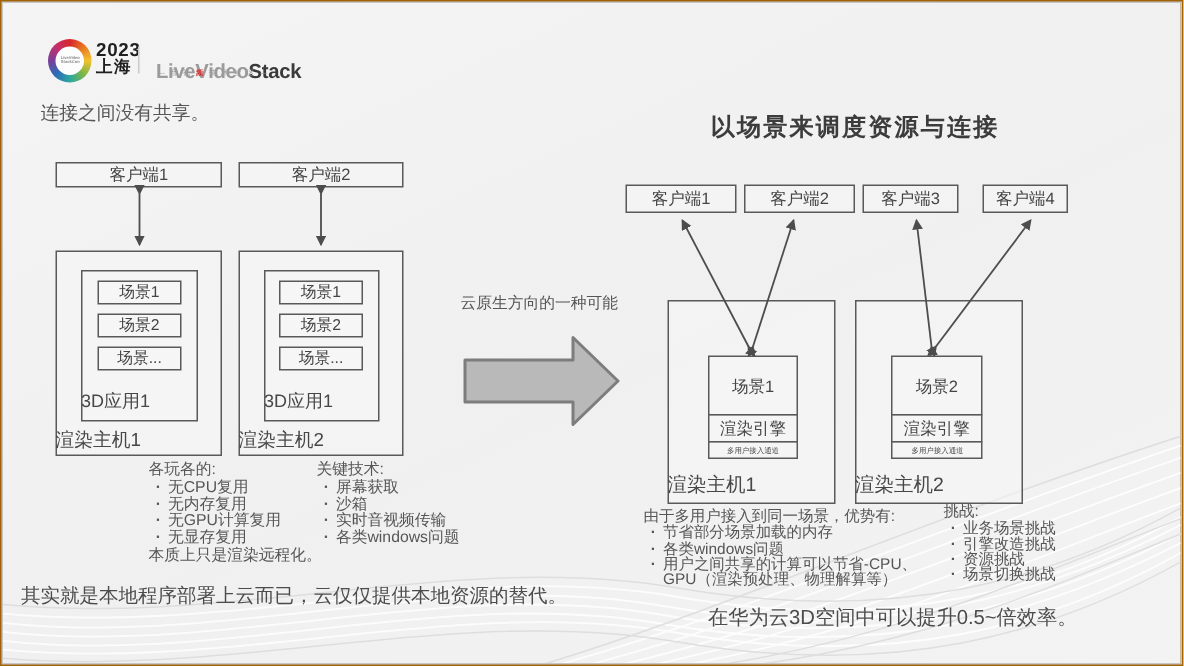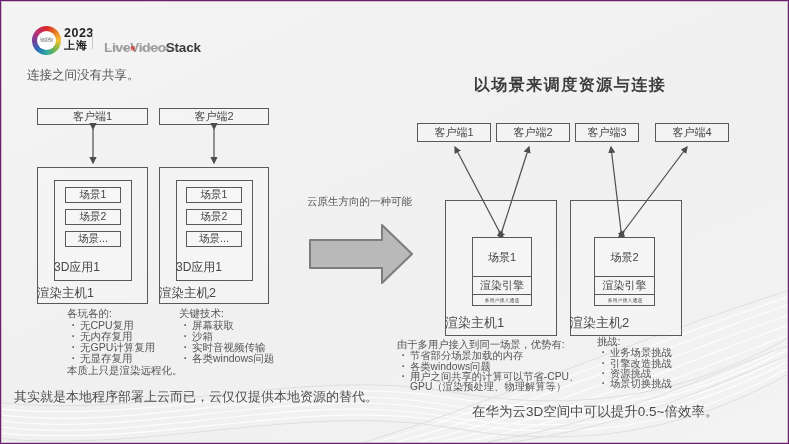--- a/index.html
+++ b/index.html
@@ -1,16 +1,16 @@
 <!DOCTYPE html>
 <html><head>
 <meta charset="utf-8">
 <style>
   html,body{margin:0;padding:0;background:#ffffff;font-family:"Liberation Sans","DejaVu Sans",sans-serif;}
-  .stage{position:relative;width:789px;height:444px;background:#701a75;overflow:hidden;}
+  .stage{position:relative;width:789px;height:444px;background:#a16207;overflow:hidden;}
   .slide{position:absolute;left:1px;top:1px;right:1px;bottom:1px;border:1px solid #c6c6c6;
          background:linear-gradient(155deg,#f4f4f4 0%,#f0f0f0 55%,#f3f3f3 100%);overflow:hidden;}
   .abs{position:absolute;}
   .box{position:absolute;border:1px solid #595959;display:flex;align-items:center;justify-content:center;
        color:#454545;background:rgba(246,246,246,0.55);box-sizing:border-box;}
   .lbl{position:absolute;color:#474747;}
   .center{text-align:left;}
   
   .ring{position:absolute;left:30px;top:24px;width:29px;height:29px;border-radius:50%;
         background:conic-gradient(#d8262c,#e87722,#f2c230,#7ab648,#2ba8a0,#2b6cb8,#7a3f98,#c22f6e,#d8262c);
@@ -27,21 +27,21 @@
   .wm-sub{position:absolute;left:103px;top:43px;font-size:8px;color:#9a9a9a;letter-spacing:2px;
           transform:scale(0.6);transform-origin:left top;white-space:nowrap;}
   .wm-sub .red{color:#cf3333;font-weight:bold;}
   
   .intro{position:absolute;left:25px;top:66px;font-size:12.5px;line-height:15.5px;color:#575757;}
   .bignote{font-size:13px;color:#4c4c4c;white-space:nowrap;}
   .rtitle{position:absolute;left:437px;top:73px;width:262px;text-align:center;font-size:16px;
           font-weight:bold;letter-spacing:1.5px;color:#3c3c3c;white-space:nowrap;}
   .midlabel{position:absolute;left:305px;top:193px;font-size:10.5px;color:#555;white-space:nowrap;}
   
-  .list{position:absolute;font-size:10.5px;color:#565656;}
+  .list{position:absolute;font-size:10.5px;color:#565656;margin-left:32px;}
   .list .t{margin-bottom:1px;white-space:nowrap;}
   .li{display:flex;white-space:nowrap;}
   .li::before{content:"·";font-weight:bold;width:13px;text-align:center;flex:0 0 13px;}
   .li.cont::before{content:"";}
   .tinytext{font-size:8px;transform:scale(0.62);white-space:nowrap;color:#4a4a4a;}
   svg.overlay{position:absolute;left:0;top:0;pointer-events:none;}
 </style>
 </head>
 <body>
 
@@ -126,21 +126,21 @@
 
     <div class="abs bignote" style="left:12px;top:386px">其实就是本地程序部署上云而已，云仅仅提供本地资源的替代。</div>
 
     <div class="midlabel">云原生方向的一种可能</div>
 
     <div class="rtitle">以场景来调度资源与连接</div>
 
     <div class="box" style="left:415px;top:121px;width:74px;height:19px;font-size:11px">客户端1</div>
     <div class="box" style="left:494px;top:121px;width:74px;height:19px;font-size:11px">客户端2</div>
     <div class="box" style="left:573px;top:121px;width:64px;height:19px;font-size:11px">客户端3</div>
-    <div class="box" style="left:653px;top:121px;width:74px;height:19px;font-size:11px">客户端4</div>
+    <div class="box" style="left:653px;top:121px;width:57px;height:19px;font-size:11px">客户端4</div>
 
     <div class="box" style="left:443px;top:198px;width:112px;height:136px"></div>
     <div class="box" style="left:568px;top:198px;width:112px;height:136px"></div>
 
     <div class="box" style="left:470px;top:235px;width:60px;height:40px;font-size:11px">场景1</div>
     <div class="box" style="left:470px;top:274px;width:60px;height:19px;font-size:11px">渲染引擎</div>
     <div class="box" style="left:470px;top:292px;width:60px;height:12px">
         <span class="tinytext">多用户接入通道</span>
       </div>
 

